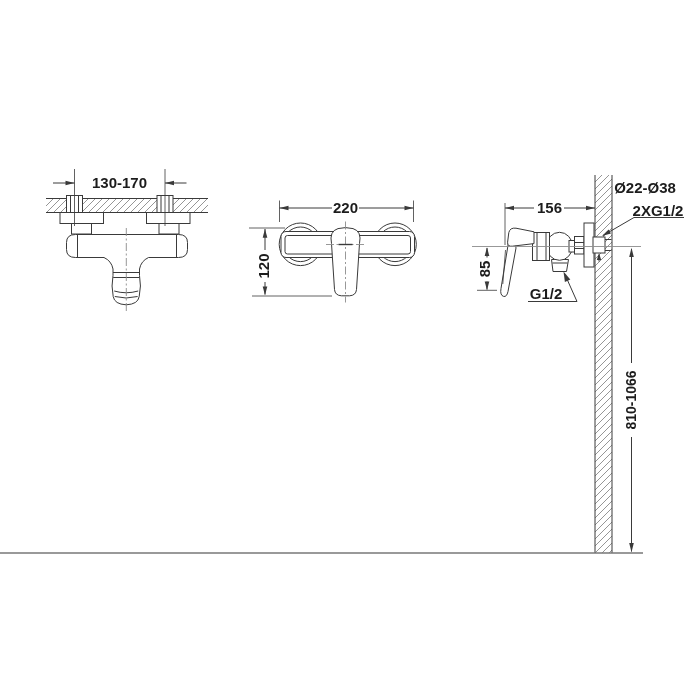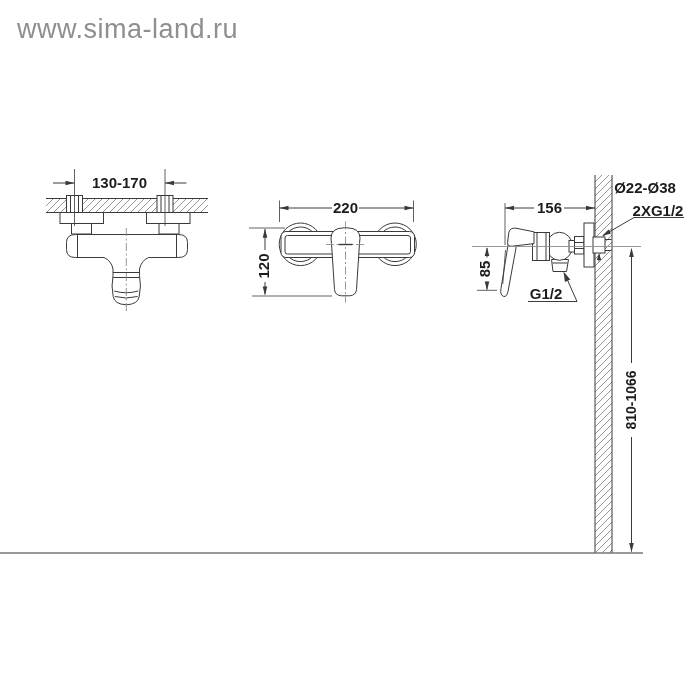--- a/index.html
+++ b/index.html
@@ -17,21 +17,20 @@
     font-weight:bold;fill:#1c1c1c;
   }
   .dim-txt{font-size:15px;}
   .dim-txt-sm{font-size:14px;}
 </style>
 </head>
 <body>
 
 <div class="stage">
 
-  <div class="watermark">www.sima-land.ru</div>
 
   <svg width="700" height="700" viewBox="0 0 700 700">
     <defs>
       <pattern id="hatch" patternUnits="userSpaceOnUse" width="7" height="7">
         <path d="M-1,8 L8,-1 M-1,1 L1,-1 M6,8 L8,6" stroke="#8a8a8a" stroke-width="0.9" fill="none"></path>
       </pattern>
     </defs>
 
     <g stroke="#3a3a3a" stroke-width="1" fill="none">
 

